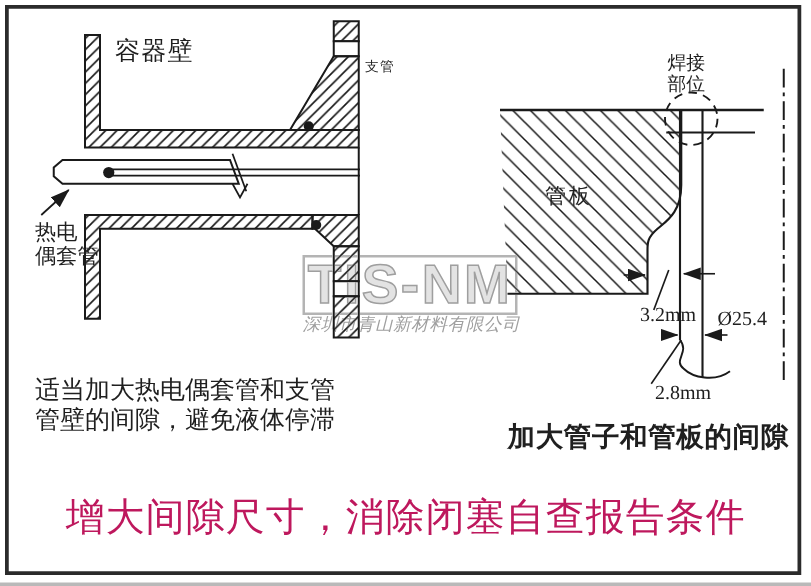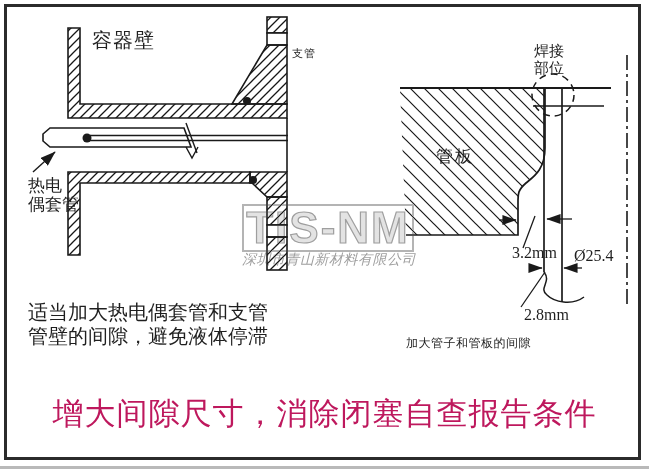--- a/index.html
+++ b/index.html
@@ -21,21 +21,21 @@
   .lbl-thermowell span{display:block;}
   .lbl-weld{left:529px;top:43px;width:40px;font-size:15px;line-height:17px;text-align:center;white-space:normal;}
   .lbl-weld span{display:block;}
   .lbl-tubeplate{left:436px;top:145px;font-size:17px;letter-spacing:2px;}
   .dim{font-size:16px;font-family:"Liberation Serif","DejaVu Serif",serif;}
   .dim-dia{left:574px;top:213px;margin-top:34px;}
   .dim-top{left:482px;top:244px;margin-left:30px;}
   .dim-bottom{left:524px;top:306px;}
   .caption-left{left:28px;top:300px;font-size:20px;line-height:24px;white-space:normal;width:240px;}
   .caption-left span{display:block;}
-  .caption-right{left:406px;top:335px;font-size:12px;letter-spacing:0.5px;}
+  .caption-right{left:406px;top:335px;font-size:22px;letter-spacing:0.5px;font-weight:bold;}
   .title{
     left:0;right:0;top:393px;text-align:center;font-size:31px;letter-spacing:1px;
     color:#be185d;
   }
   .watermark{position:absolute;z-index:3;pointer-events:none;mix-blend-mode:darken;}
   .wm-box{
     left:242px;top:204px;width:168px;height:44px;border:2px solid #b4b4b4;
     display:flex;align-items:center;justify-content:center;
   }
   .wm-logo{

